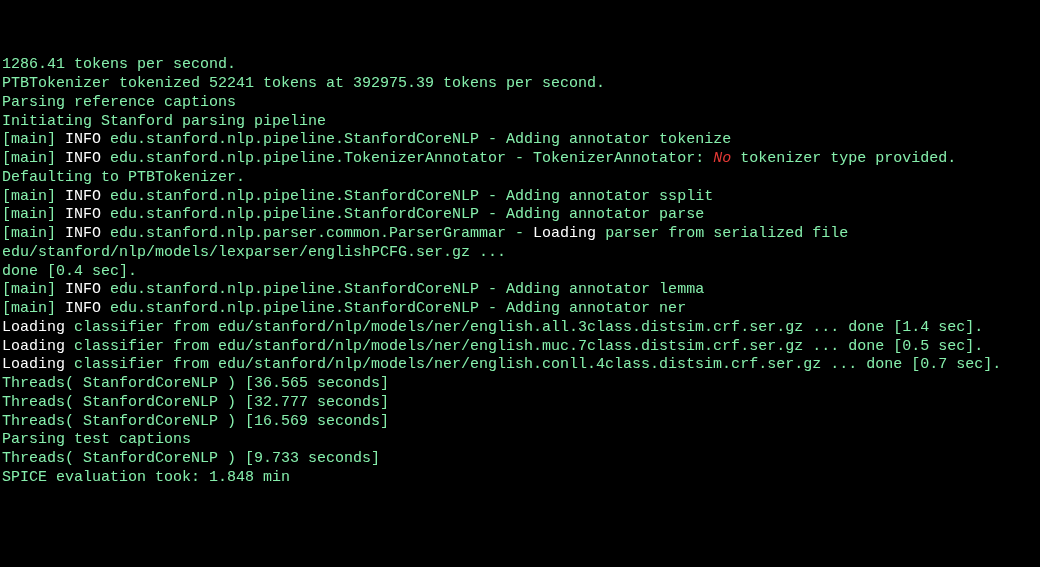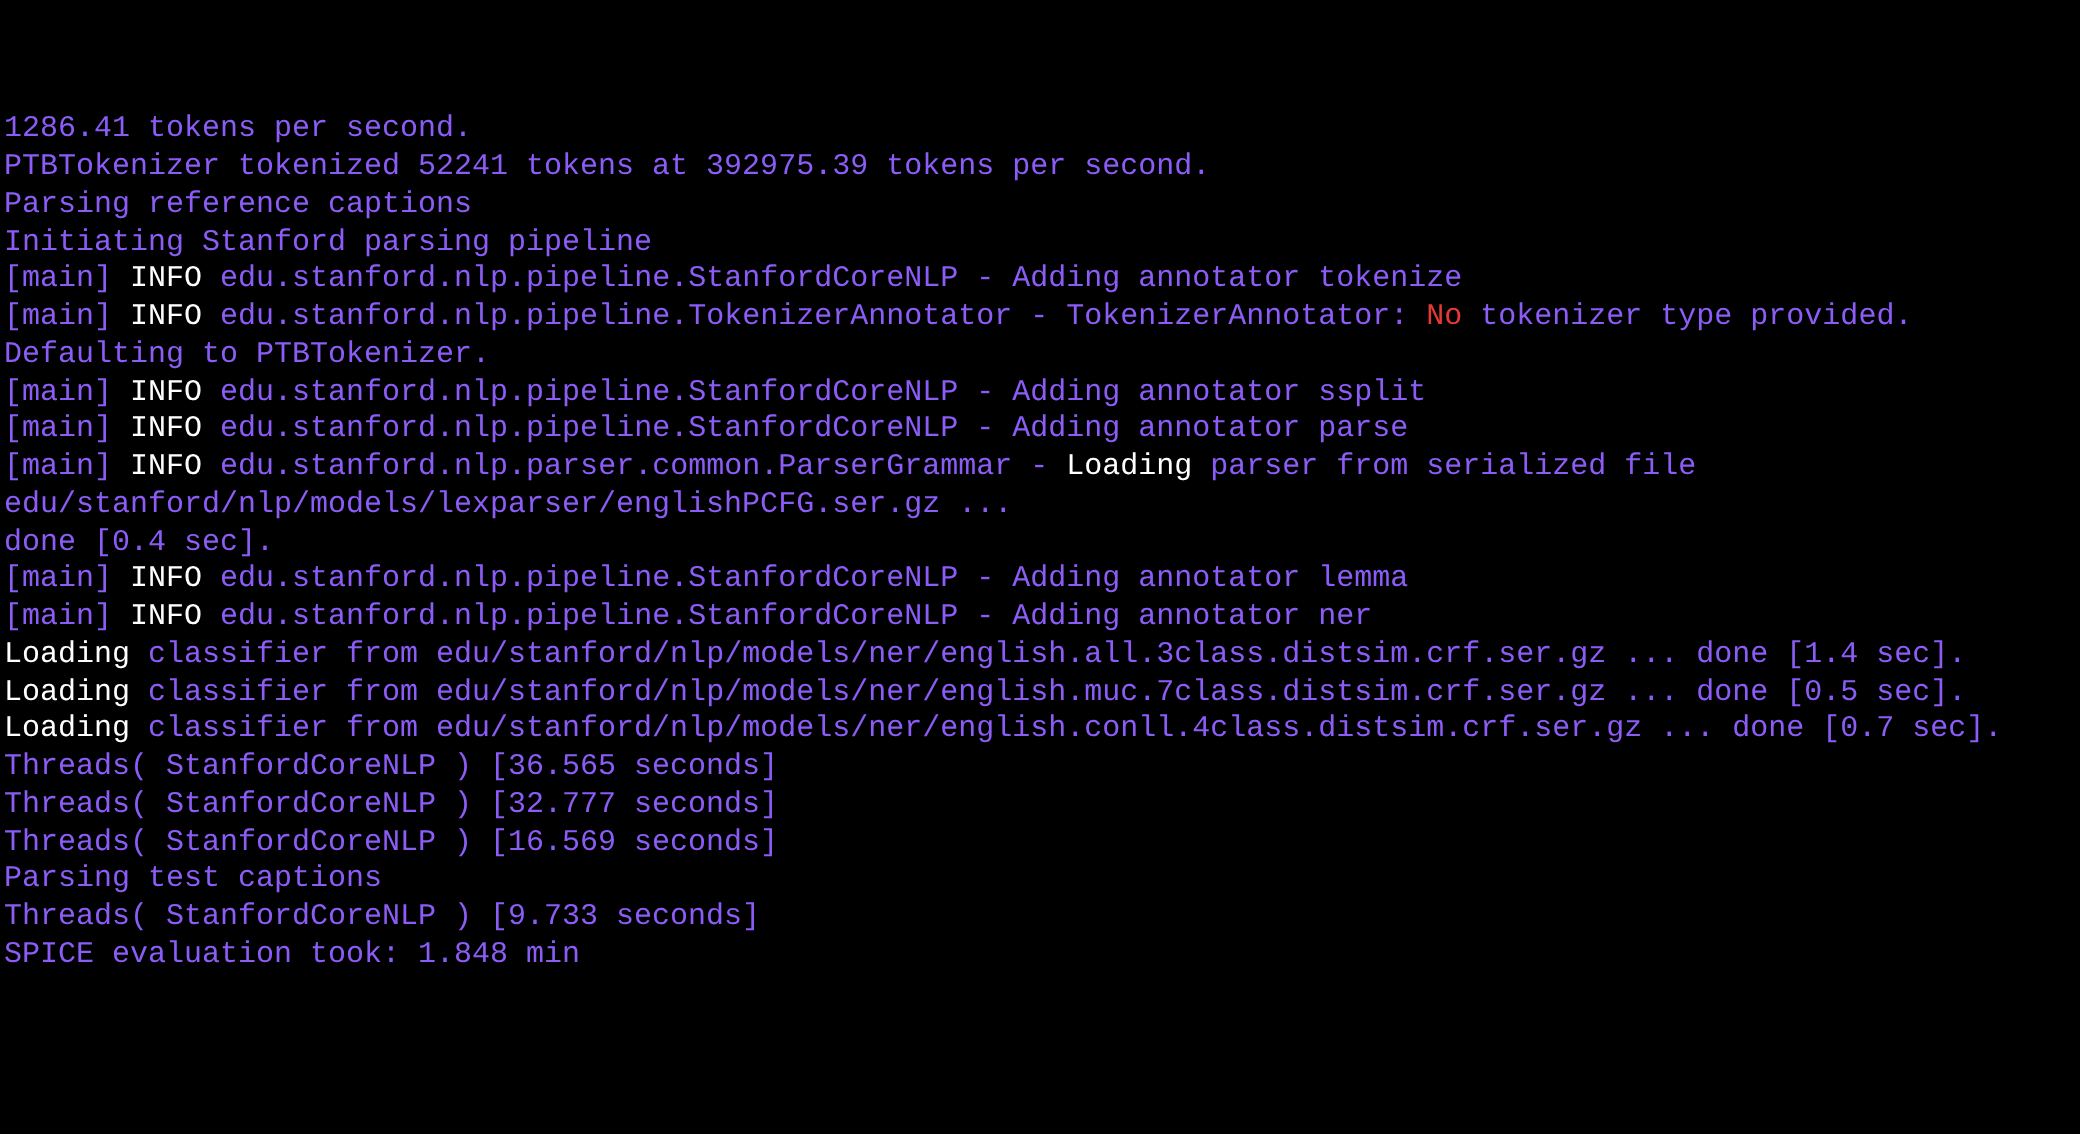--- a/index.html
+++ b/index.html
@@ -10,23 +10,23 @@
     font-size: 15px;
     line-height: 1.25;
     padding: 0 2px;
     white-space: pre-wrap;
     width: 1040px;
     height: 567px;
     overflow: hidden;
   }
   .term { display: block; }
   .seg { display: inline; }
-  .w { color: #8b5cf6; font-family: Liberation Mono, monospace; }
+  .w { color: #86efac; font-family: Liberation Mono, monospace; }
   .c { color: #ffffff; }  
-  .r { color: #e53935; }  
+  .r { color: #e53935; font-style: italic; }  
 </style>
 </head>
 <body>
 
 
 <div class="term" id="term"><div><span class="seg w">1286.41 tokens per second.</span></div><div><span class="seg w">PTBTokenizer tokenized 52241 tokens at 392975.39 tokens per second.</span></div><div><span class="seg w">Parsing reference captions</span></div><div><span class="seg w">Initiating Stanford parsing pipeline</span></div><div><span class="seg w">[main] </span><span class="seg c">INFO</span><span class="seg w"> edu.stanford.nlp.pipeline.StanfordCoreNLP - Adding annotator tokenize</span></div><div><span class="seg w">[main] </span><span class="seg c">INFO</span><span class="seg w"> edu.stanford.nlp.pipeline.TokenizerAnnotator - TokenizerAnnotator: </span><span class="seg r">No</span><span class="seg w"> tokenizer type provided. Defaulting to PTBTokenizer.</span></div><div><span class="seg w">[main] </span><span class="seg c">INFO</span><span class="seg w"> edu.stanford.nlp.pipeline.StanfordCoreNLP - Adding annotator ssplit</span></div><div><span class="seg w">[main] </span><span class="seg c">INFO</span><span class="seg w"> edu.stanford.nlp.pipeline.StanfordCoreNLP - Adding annotator parse</span></div><div><span class="seg w">[main] </span><span class="seg c">INFO</span><span class="seg w"> edu.stanford.nlp.parser.common.ParserGrammar - </span><span class="seg c">Loading</span><span class="seg w"> parser from serialized file edu/stanford/nlp/models/lexparser/englishPCFG.ser.gz ...</span></div><div><span class="seg w">done [0.4 sec].</span></div><div><span class="seg w">[main] </span><span class="seg c">INFO</span><span class="seg w"> edu.stanford.nlp.pipeline.StanfordCoreNLP - Adding annotator lemma</span></div><div><span class="seg w">[main] </span><span class="seg c">INFO</span><span class="seg w"> edu.stanford.nlp.pipeline.StanfordCoreNLP - Adding annotator ner</span></div><div><span class="seg c">Loading</span><span class="seg w"> classifier from edu/stanford/nlp/models/ner/english.all.3class.distsim.crf.ser.gz ... done [1.4 sec].</span></div><div><span class="seg c">Loading</span><span class="seg w"> classifier from edu/stanford/nlp/models/ner/english.muc.7class.distsim.crf.ser.gz ... done [0.5 sec].</span></div><div><span class="seg c">Loading</span><span class="seg w"> classifier from edu/stanford/nlp/models/ner/english.conll.4class.distsim.crf.ser.gz ... done [0.7 sec].</span></div><div><span class="seg w">Threads( StanfordCoreNLP ) [36.565 seconds]</span></div><div><span class="seg w">Threads( StanfordCoreNLP ) [32.777 seconds]</span></div><div><span class="seg w">Threads( StanfordCoreNLP ) [16.569 seconds]</span></div><div><span class="seg w">Parsing test captions</span></div><div><span class="seg w">Threads( StanfordCoreNLP ) [9.733 seconds]</span></div><div><span class="seg w">SPICE evaluation took: 1.848 min</span></div></div>
 
 
 
 </body></html>

